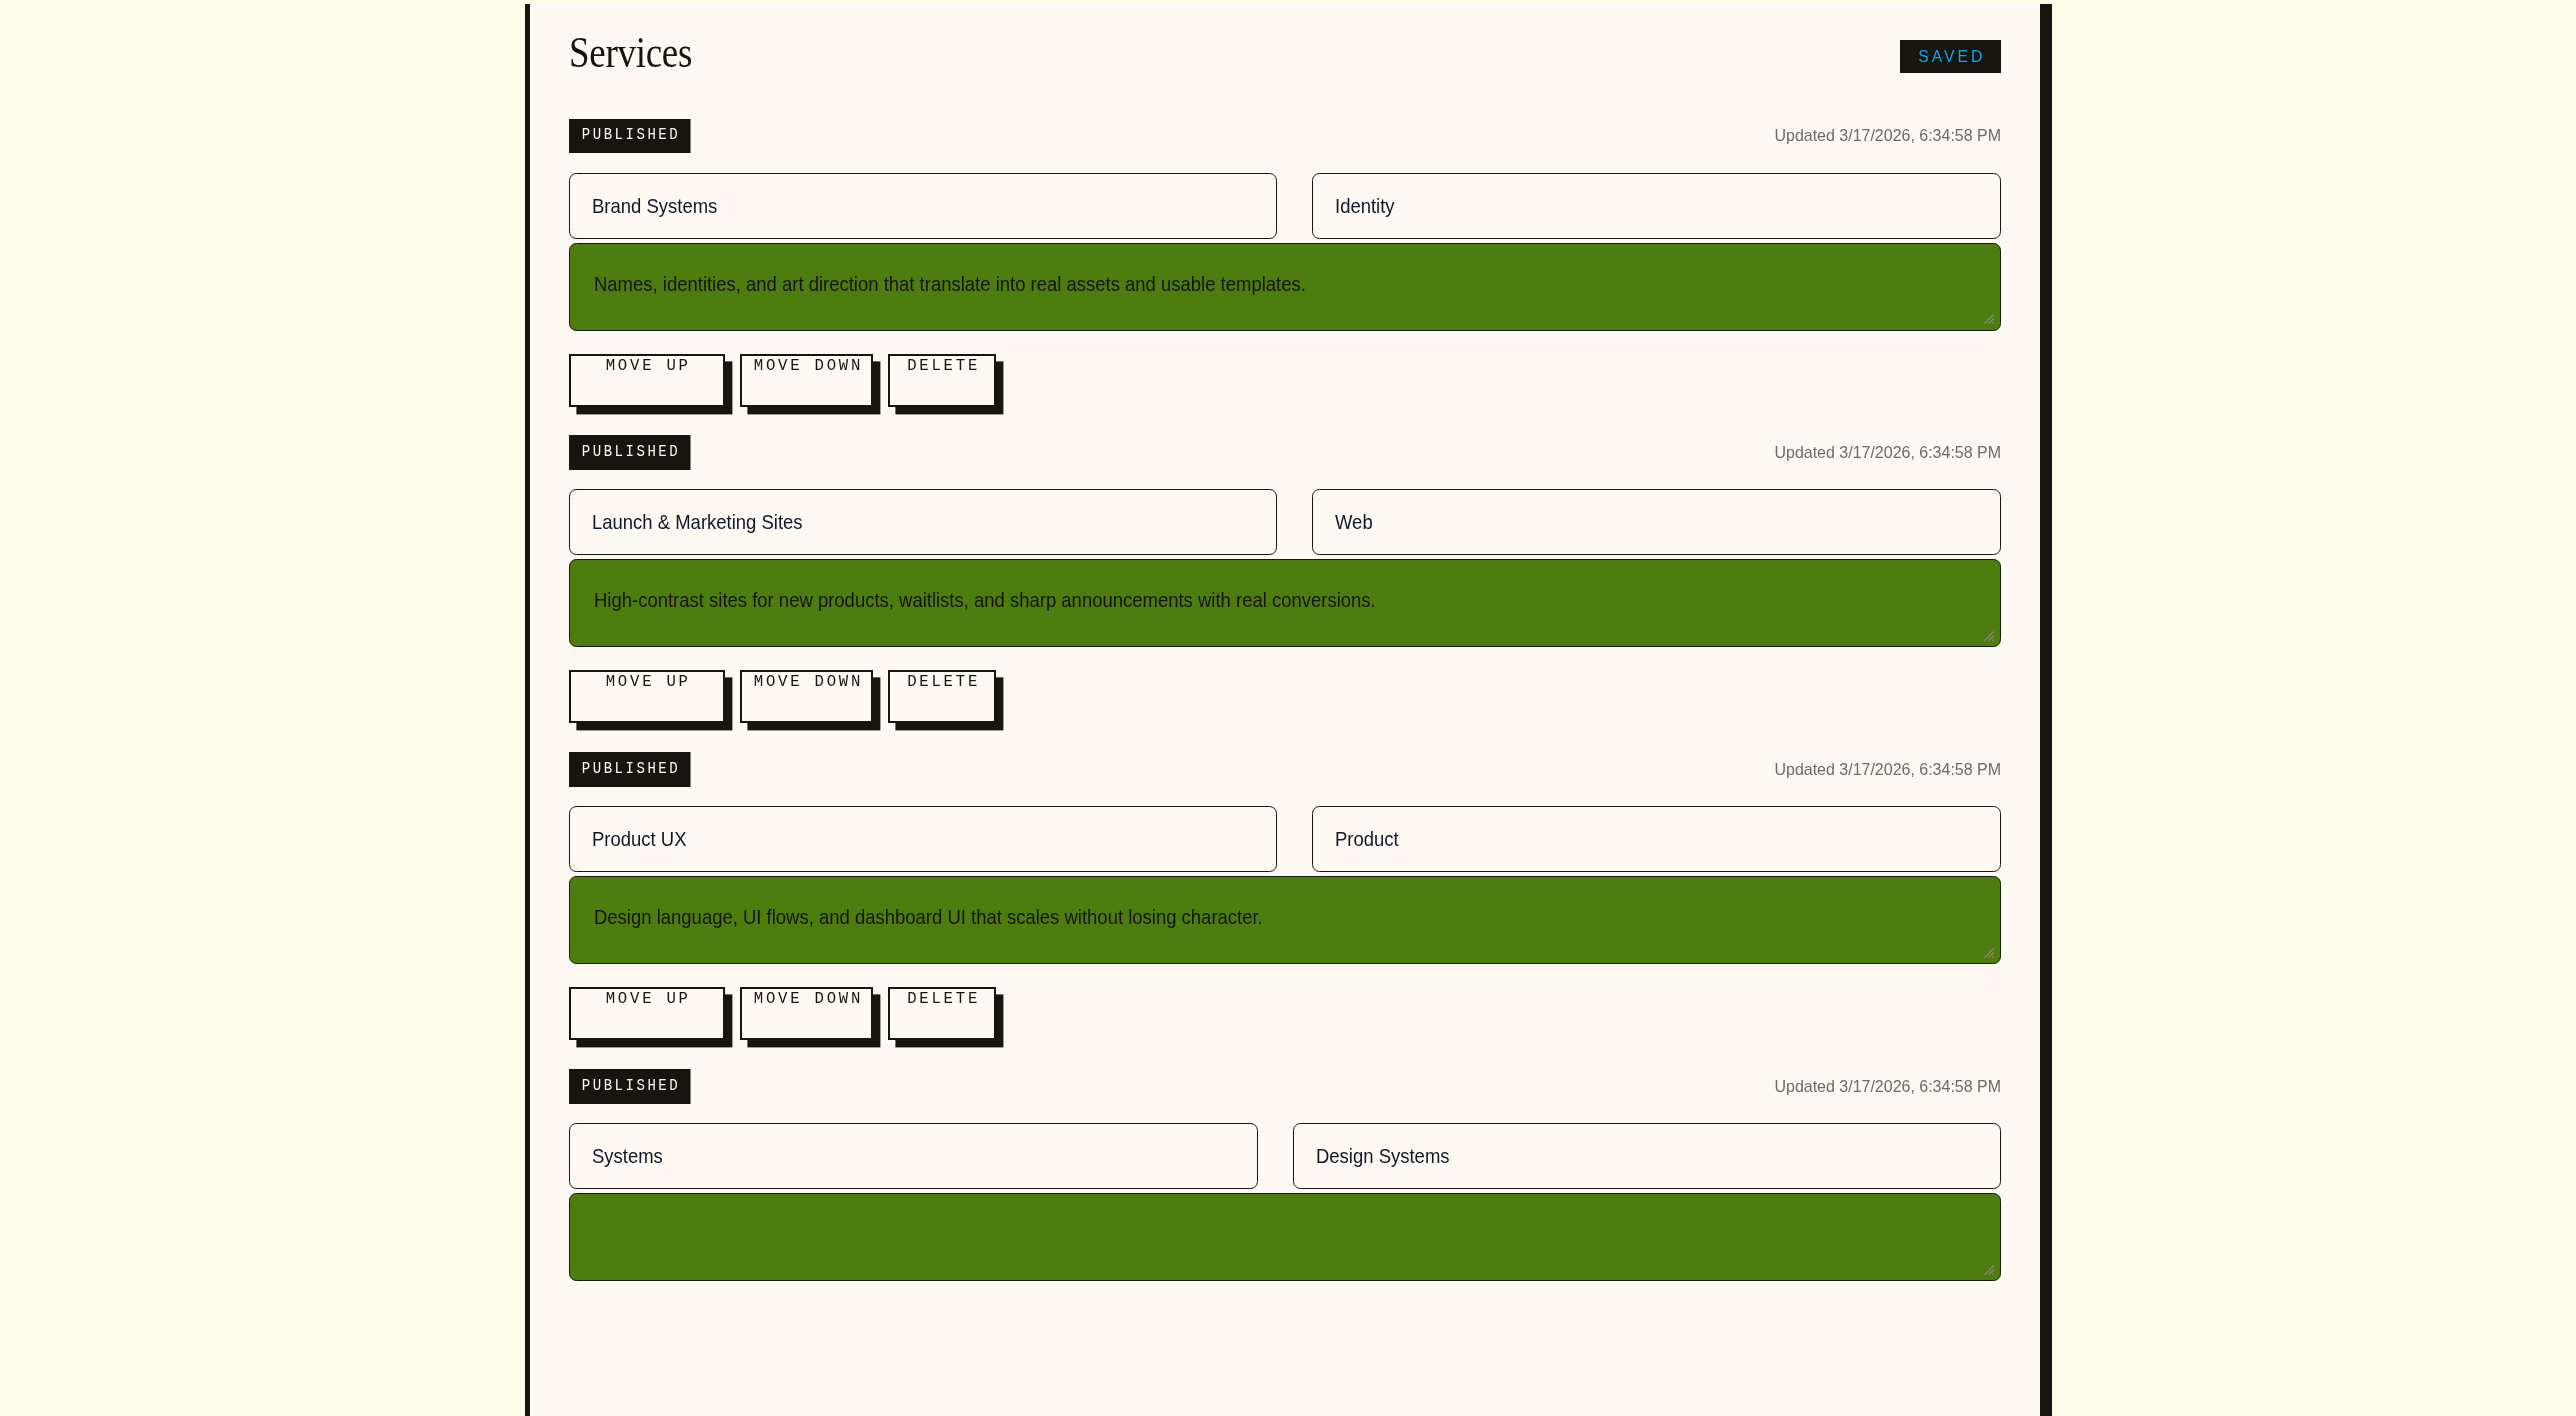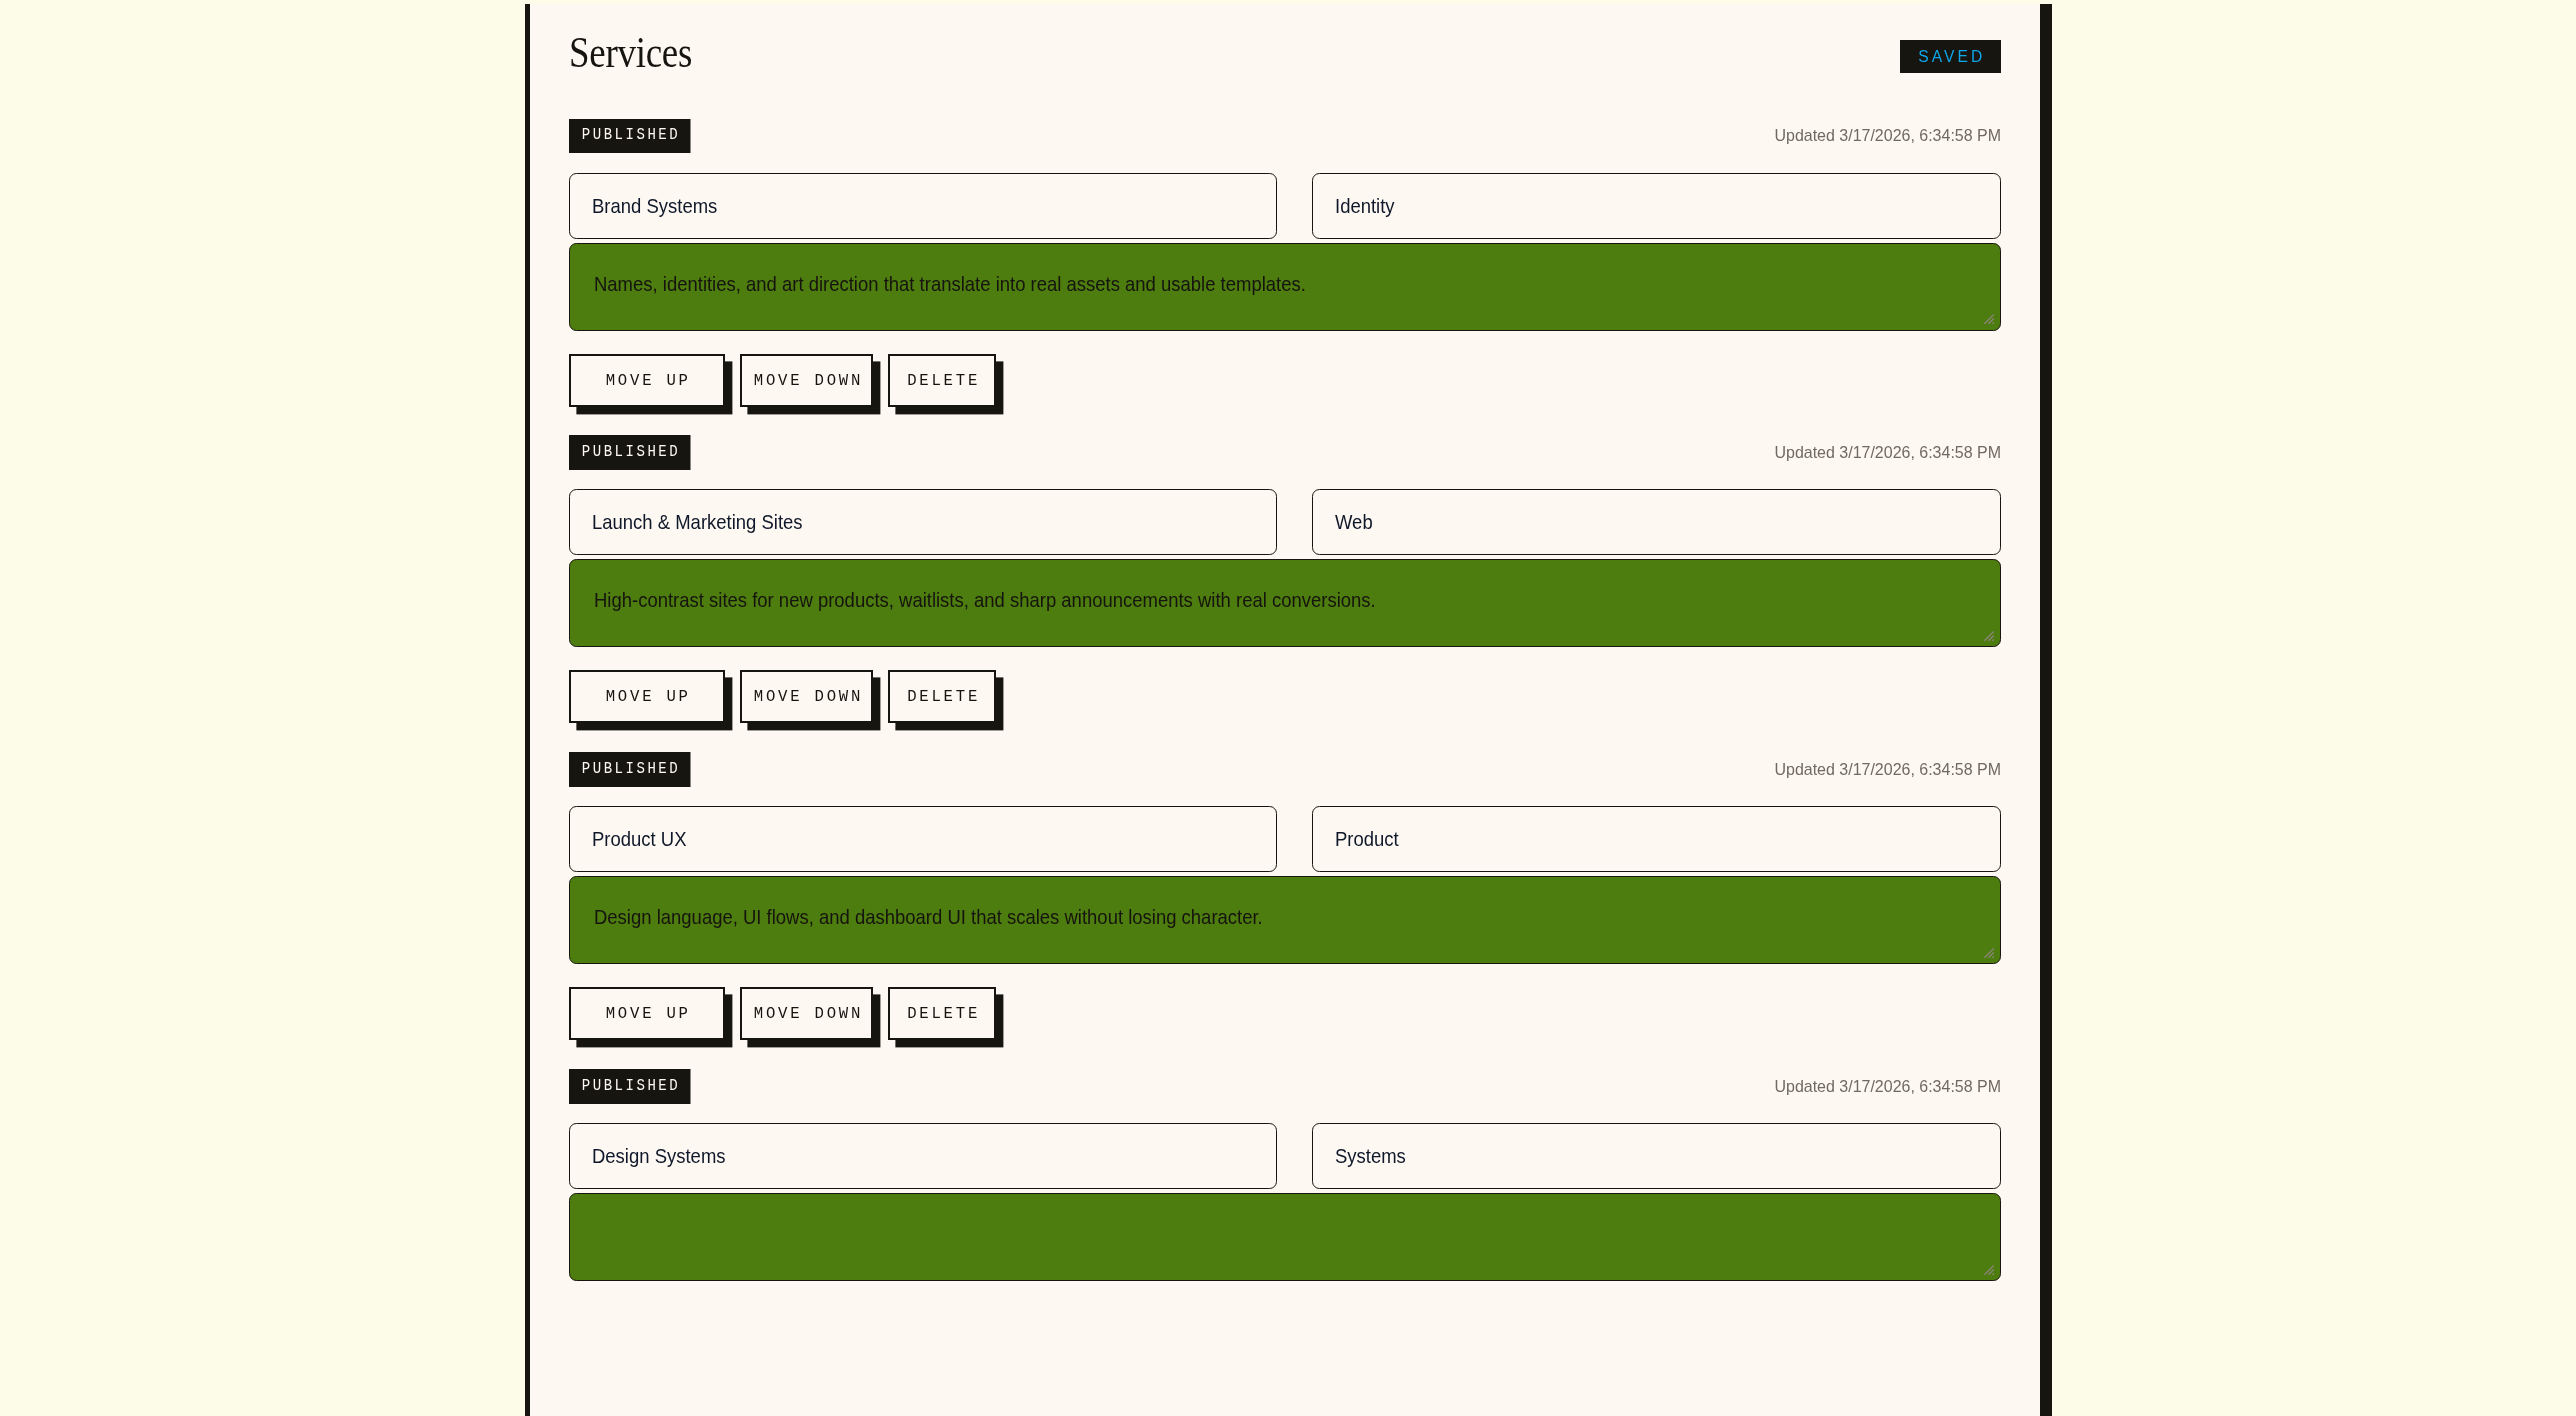--- a/index.html
+++ b/index.html
@@ -152,21 +152,20 @@
     padding-bottom: 20.3px;
   }
   .btn {
     box-sizing: border-box;
     background: #fdf8f1;
     border: 2px solid #17150f;
     box-shadow: 7.4px 7.4px 0 0 #17150f;
     height: 53px;
     min-width: 108px;
     display: flex;
-    align-items: center;
     justify-content: center;
     font-family: "Liberation Mono", monospace;
     font-size: 17px;
     letter-spacing: 3px;
     color: #16140e;
     padding: 0 23px 0 26px;
     white-space: nowrap;
     cursor: pointer;
   }
   .btn span { display: inline-block; transform: scaleX(0.92); }
@@ -270,22 +269,22 @@
               </div>
     </div>
   </div>
 
   <div class="service-card">
     <div class="card-meta">
       <div class="status-badge">PUBLISHED</div>
       <div class="updated-text">Updated 3/17/2026, 6:34:58 PM</div>
     </div>
     <div class="field-row">
+      <div class="field field-category"><span>Systems</span></div>
       <div class="field field-name"><span>Design Systems</span></div>
-      <div class="field field-category"><span>Systems</span></div>
     </div>
     <div class="field-desc">
       <span></span>
       <svg class="resize-handle" viewBox="0 0 24 24">
         <path d="M22 8 L8 22 M22 14 L14 22 M22 20 L20 22" stroke="#8b857b" stroke-width="2" fill="none"></path>
       </svg>
     </div>
 
   </div>
 </div>

